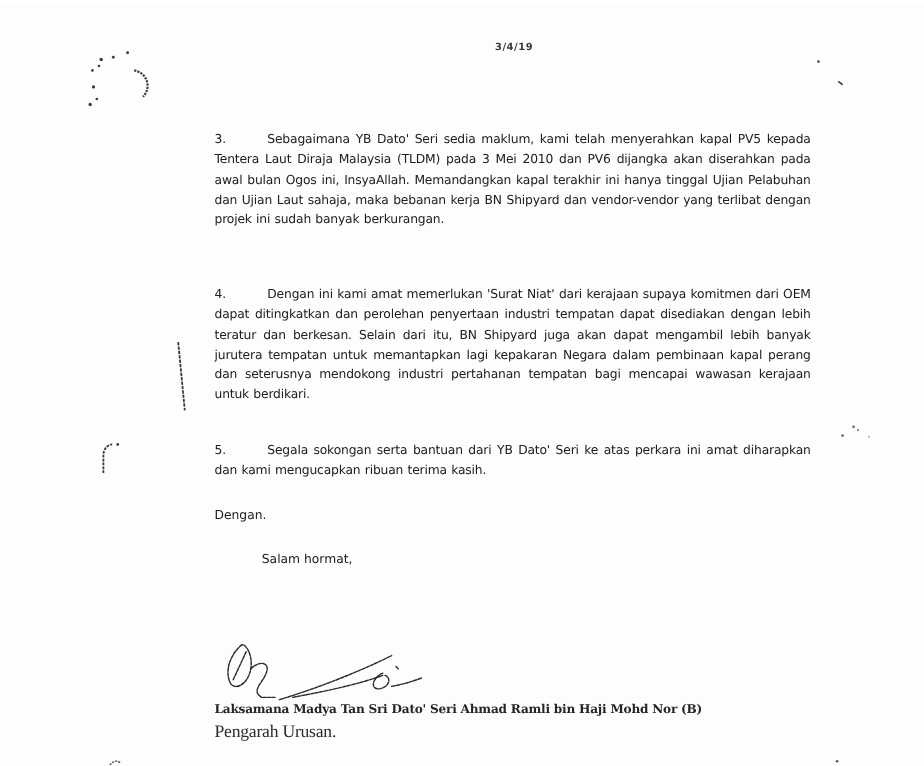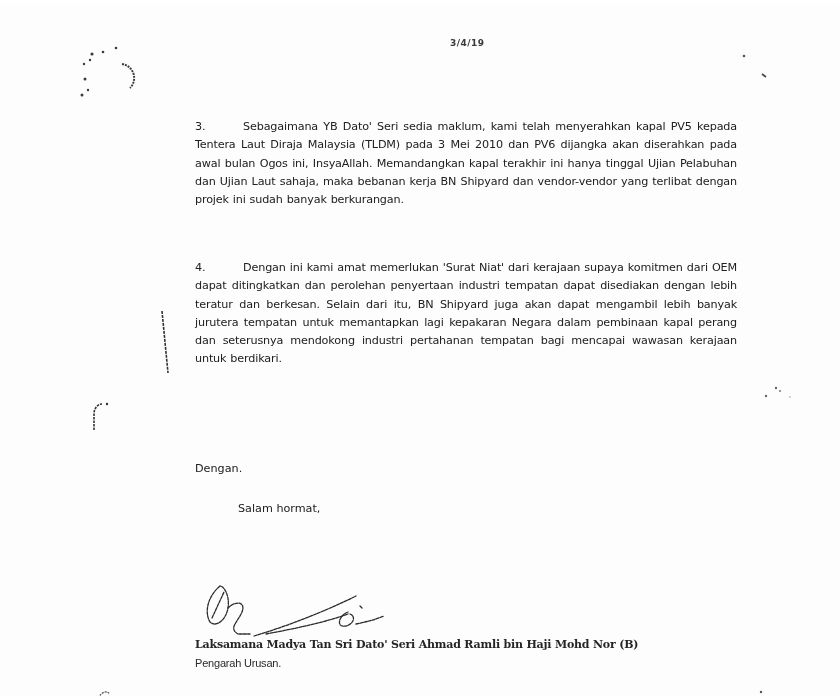--- a/index.html
+++ b/index.html
@@ -79,22 +79,22 @@
       font-family: "DejaVu Serif", serif;
       font-size: 11px;
       font-weight: bold;
       color: #252525;
       letter-spacing: -0.2px;
     }
     .signer-title {
       position: absolute;
       left: 195px;
       top: 653px;
-      font-family: Liberation Sans, sans-serif;
-      font-size: 11px;
+      font-family: Liberation Serif, serif;
+      font-size: 16px;
       color: #2a2a2a;
       letter-spacing: -0.2px;
     }
     .mark {
       position: absolute;
       pointer-events: none;
     }
   </style>
 </head>
 <body>
@@ -104,20 +104,23 @@
   <div class="page-number">3/4/19</div>
 
   <div class="body-text para-3">
     <span class="para-num">3.</span><span>Sebagaimana YB Dato' Seri sedia maklum, kami telah menyerahkan kapal PV5 kepada Tentera Laut Diraja Malaysia (TLDM) pada 3 Mei 2010 dan PV6 dijangka akan diserahkan pada awal bulan Ogos ini, InsyaAllah. Memandangkan kapal terakhir ini hanya tinggal Ujian Pelabuhan dan Ujian Laut sahaja, maka bebanan kerja BN Shipyard dan vendor-vendor yang terlibat dengan projek ini sudah banyak berkurangan.</span>
   </div>
 
   <div class="body-text para-4">
     <span class="para-num">4.</span><span>Dengan ini kami amat memerlukan 'Surat Niat' dari kerajaan supaya komitmen dari OEM dapat ditingkatkan dan perolehan penyertaan industri tempatan dapat disediakan dengan lebih teratur dan berkesan. Selain dari itu, BN Shipyard juga akan dapat mengambil lebih banyak jurutera tempatan untuk memantapkan lagi kepakaran Negara dalam pembinaan kapal perang dan seterusnya mendokong industri pertahanan tempatan bagi mencapai wawasan kerajaan untuk berdikari.</span>
   </div>
 
+  <div class="body-text para-5">
+    <span class="para-num">5.</span><span>Segala sokongan serta bantuan dari YB Dato' Seri ke atas perkara ini amat diharapkan dan kami mengucapkan ribuan terima kasih.</span>
+  </div>
 
   <div class="closing-1">Dengan.</div>
   <div class="closing-2">Salam hormat,</div>
 
   <svg class="signature" viewBox="0 0 190 62" xmlns="http://www.w3.org/2000/svg">
     <g fill="none" stroke="#2b2b2b" stroke-width="1.3" stroke-linecap="round" stroke-dasharray="3 1.2">
       <path d="M22 4 C10 14, 6 30, 12 40 C18 46, 28 38, 30 26 C32 14, 26 4, 22 4 Z"></path>
       <path d="M14 36 L26 10"></path>
       <path d="M30 26 C38 18, 48 20, 44 30 C40 40, 30 46, 40 52 L52 52"></path>
       <path d="M56 54 C90 44, 130 28, 158 14"></path>

